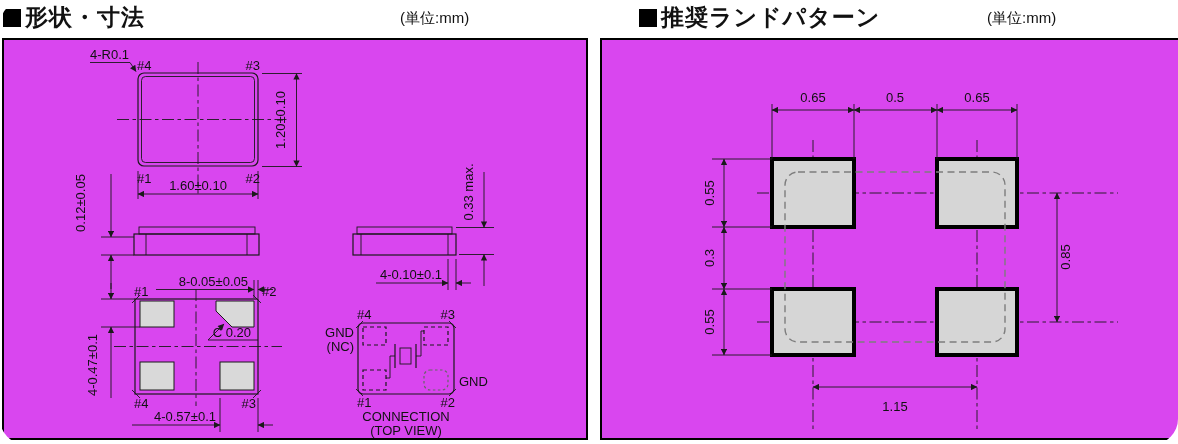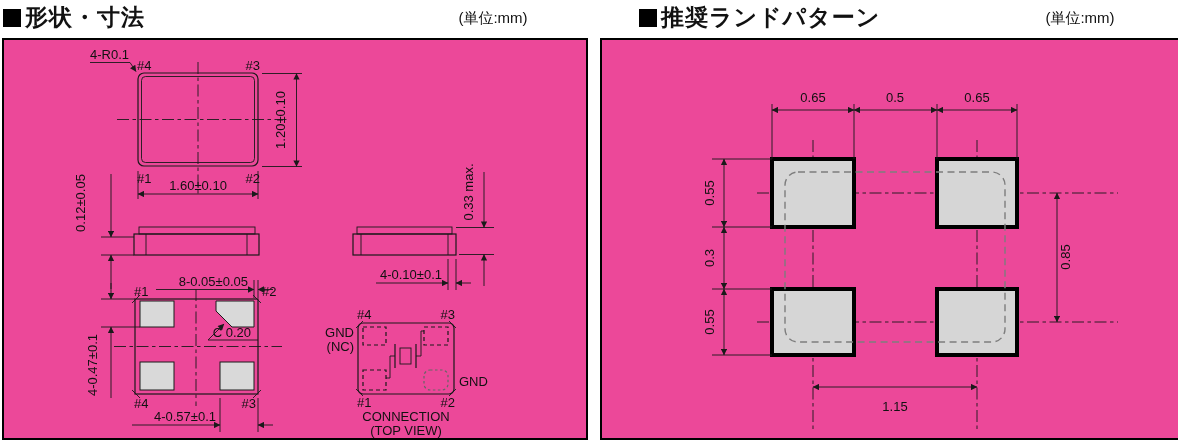--- a/index.html
+++ b/index.html
@@ -1,22 +1,22 @@
 <!DOCTYPE html>
 <html><head>
 <meta charset="utf-8">
 <style>
   html,body{margin:0;padding:0;background:#fff;}
   #canvas{position:relative;width:1178px;height:444px;background:#fff;overflow:hidden;
-          font-family:"Liberation Sans",sans-serif;color:#111;}
+          font-family:"Liberation Sans",sans-serif;color:#111;border-radius:25px;}
   .heading{position:absolute;top:2px;display:flex;align-items:center;gap:4px;}
   .hsq{width:18px;height:18px;background:#000;display:inline-block;}
   .htxt{font-size:23px;font-weight:bold;letter-spacing:1px;white-space:nowrap;}
-  .unit{position:absolute;top:9px;font-size:15px;text-align:center;white-space:nowrap;}
-  .panel{position:absolute;top:38px;height:402px;border:2px solid #000;background:#ec4899;box-sizing:border-box;}
+  .unit{position:absolute;top:9px;font-size:15px;text-align:left;white-space:nowrap;}
+  .panel{position:absolute;top:38px;height:402px;border:2px solid #000;background:#d946ef;box-sizing:border-box;}
   #panel-left{left:2px;width:586px;}
   #panel-right{left:600px;width:656px;}
   svg{position:absolute;left:0;top:0;}
   svg text{font-family:"Liberation Sans",sans-serif;font-size:13px;fill:#111;}
   .ln{stroke:#1a1a1a;stroke-width:1.2;fill:none;}
   .ln2{stroke:#1a1a1a;stroke-width:0.9;fill:none;}
   .cl{stroke:#1a1a1a;stroke-width:0.9;fill:none;stroke-dasharray:12 3.5 3.5 3.5;}
   .padfill{fill:#d9d9d9;stroke:#1a1a1a;stroke-width:1;}
   .dash{stroke:#1a1a1a;stroke-width:1.2;fill:none;stroke-dasharray:4 3;}
   .dashlite{stroke:#666;stroke-width:1.2;fill:none;stroke-dasharray:2.5 2.5;}

